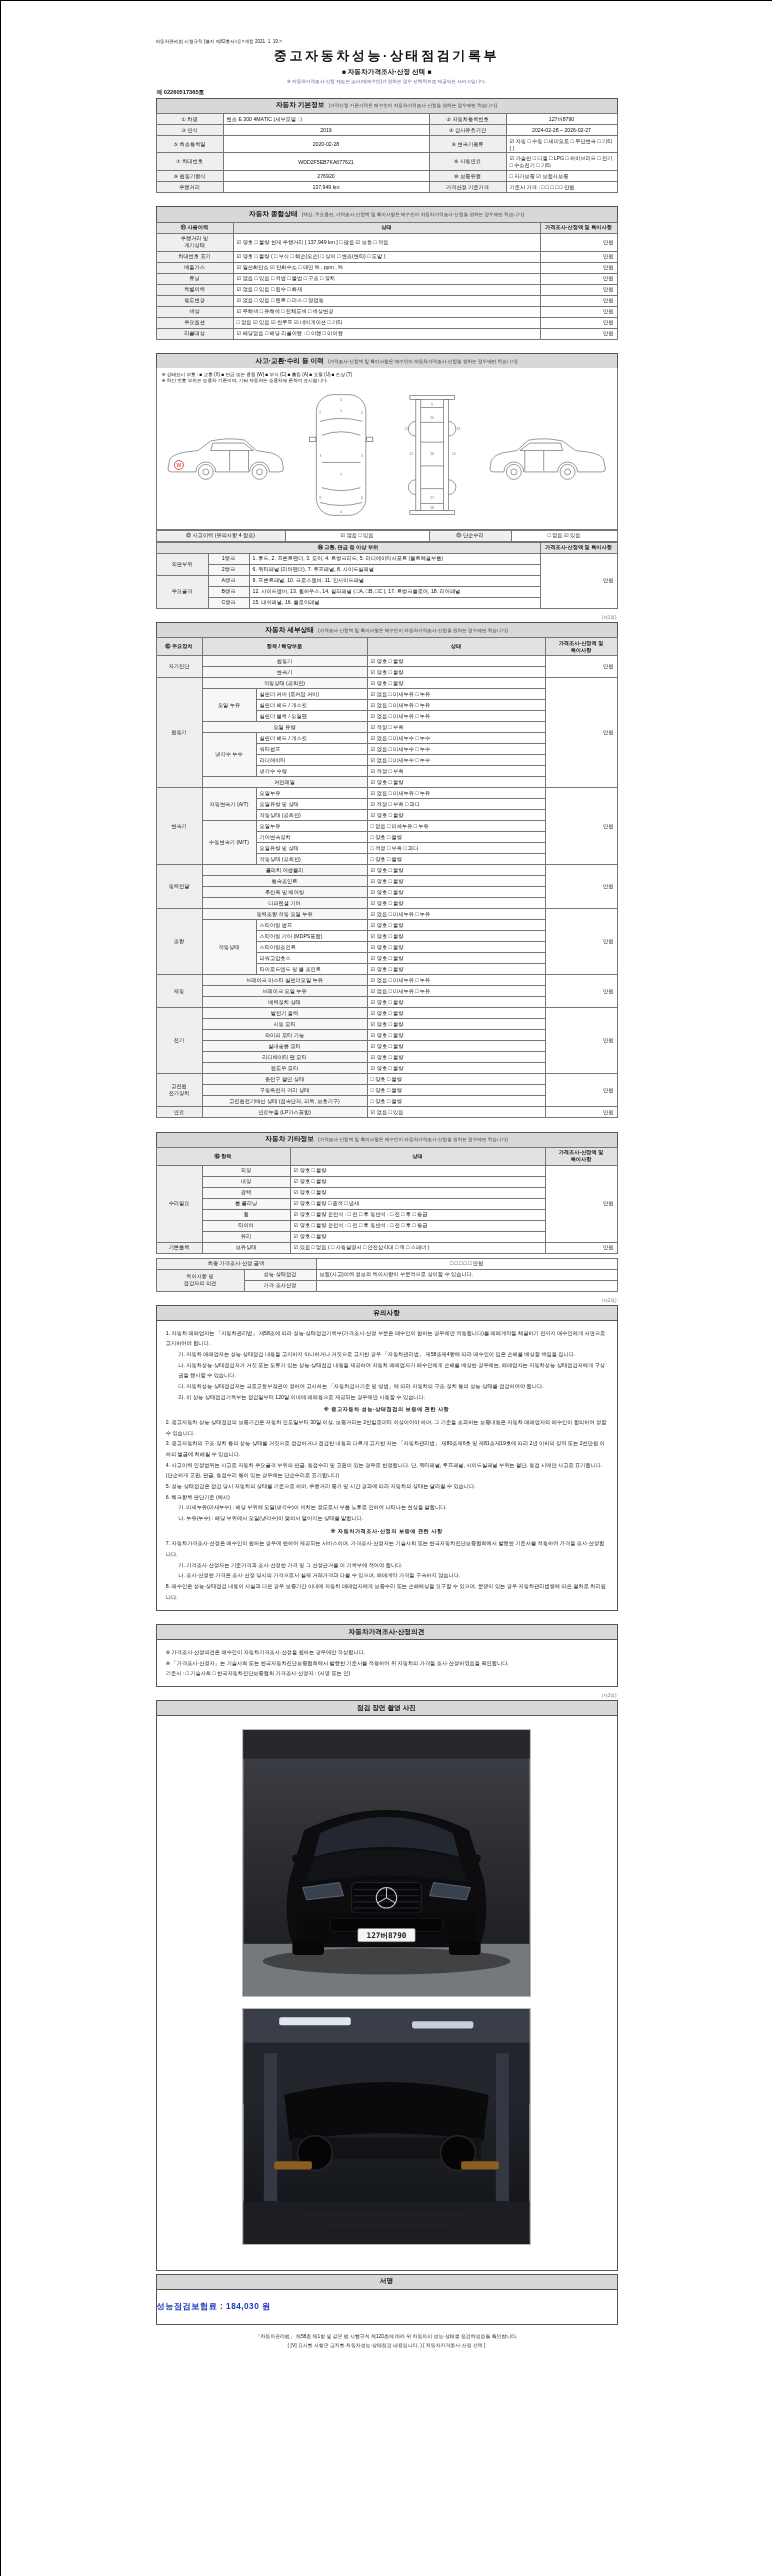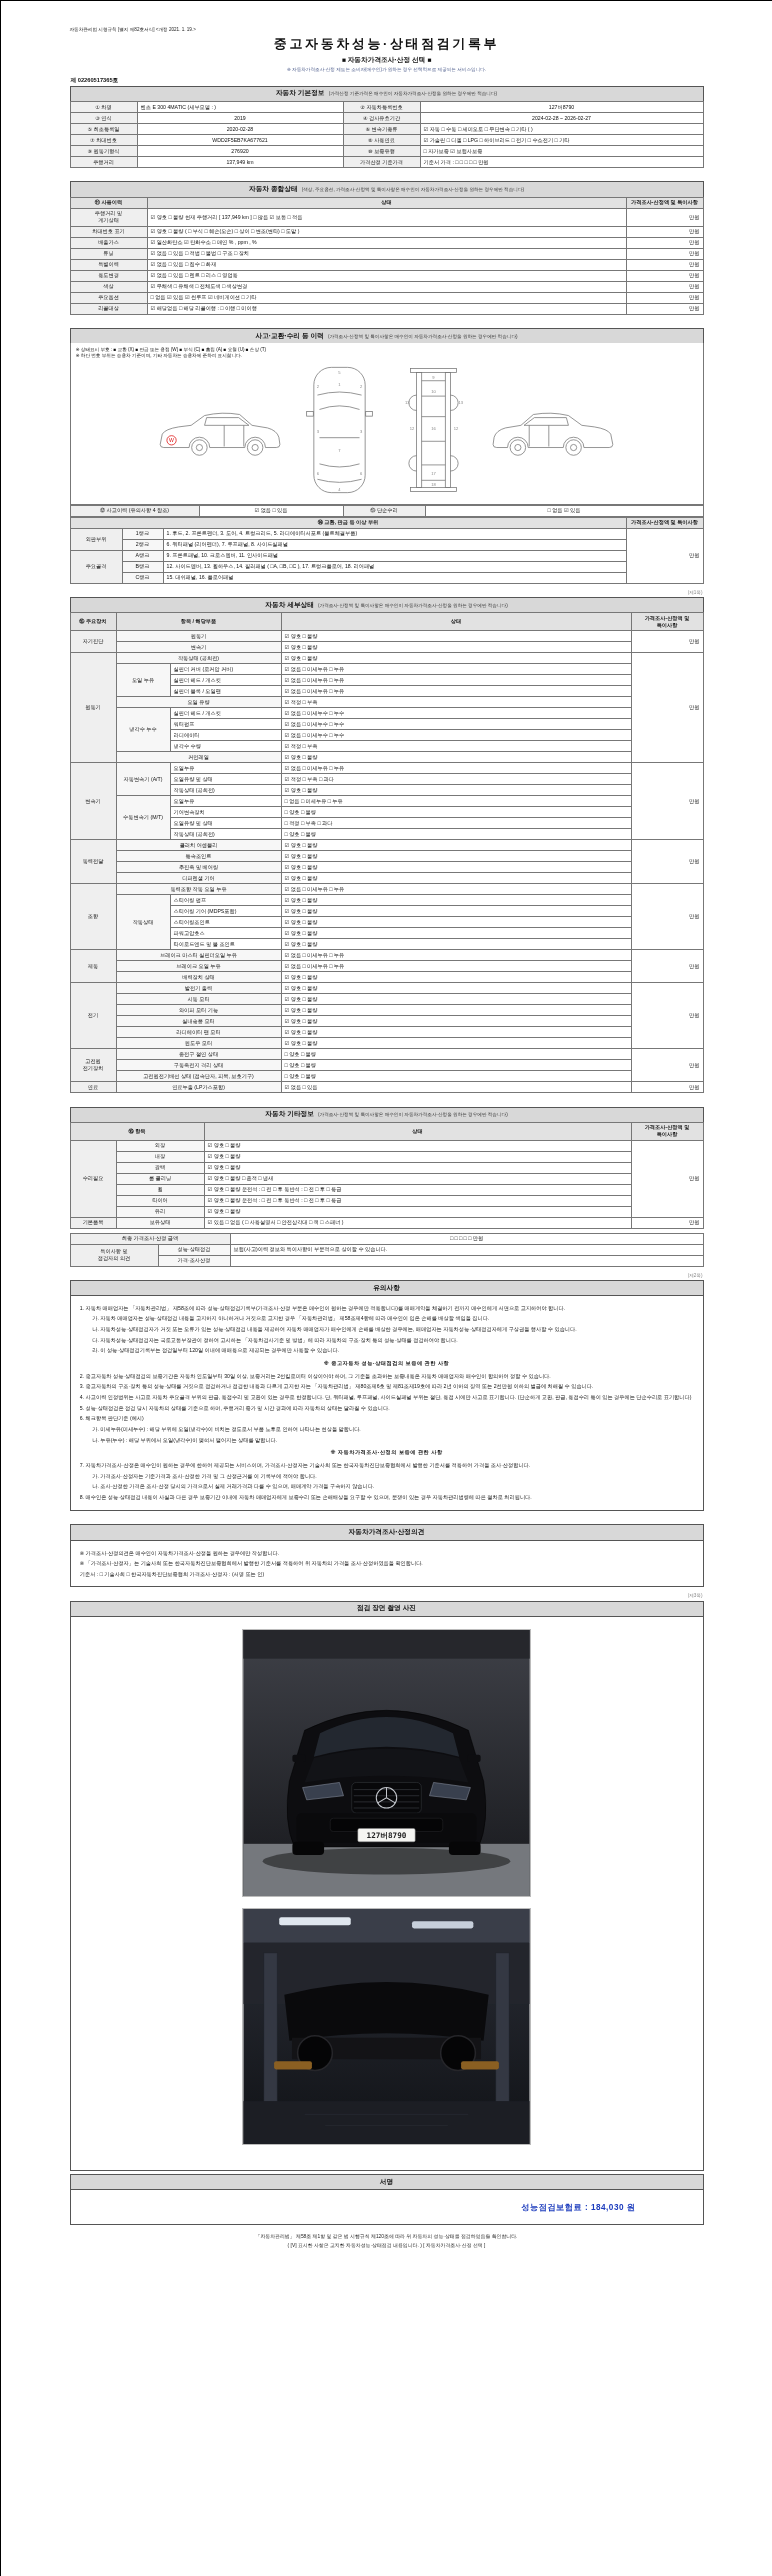--- a/index.html
+++ b/index.html
@@ -1,21 +1,21 @@
 <!DOCTYPE html>
 <html style="font-size:8.2px"><head>
 <meta charset="utf-8">
 <style>
   * { box-sizing: border-box; margin: 0; padding: 0; }
   html,body { background:#ffffff; }
   body { font-family: "Liberation Sans", "DejaVu Sans", sans-serif; color:#111; }
   .page { width:773px; height:2576px; margin:0 auto; background:#fff;
           border-left:1px solid #000; border-right:1px solid #000; border-top:1px solid #000;
           overflow:hidden; }
-  .doc { width:634px; margin:4px auto; padding-top:22px; }
+  .doc { width:462px; margin:16px auto; padding-top:22px; }
 
   .formref { font-size:4.6px; color:#222; }
   .title { text-align:center; font-size:13px; font-weight:bold; letter-spacing:2.6px; margin-top:3.1px; }
   .subtitle { text-align:center; font-size:6.7px; font-weight:bold; margin-top:3.1px; }
   .subnote { text-align:center; font-size:4.6px; color:#4a5a8a; margin-top:1.5px; }
   .docno { font-size:5.7px; font-weight:bold; margin:5.2px 0 1px 1px; }
 
   .secbar { background:#d8d8d8; border:0.5px solid #555; border-bottom:none; text-align:center;
             padding:2.6px 0; font-size:6.7px; font-weight:bold; }
   .secnote { font-weight:normal; font-size:4.6px; color:#333; margin-left:4.1px; }
@@ -41,21 +41,21 @@
   .box .secbar { border:none; border-bottom:0.5px solid #555; }
   .notices-body { padding:6.2px 9.3px 7.2px 9.3px; font-size:5.2px; line-height:2.05; }
   .para { }
   .para.i1 { padding-left:12.4px; }
   .para.h { font-weight:bold; text-align:center; margin:2.1px 0; letter-spacing:0.5px; }
   .opinion-body { padding:7.2px 9.3px; font-size:5.2px; line-height:2.0; }
 
   .photos-body { padding:12.4px 0 13.4px 0; text-align:center; }
   .photo { display:block; margin:0 auto 11.3px auto; border:0.5px solid #bbb; }
 
-  .sign-body { padding:11.3px 67px 11.3px 0; text-align:right; }
+  .sign-body { padding:11.3px 67px 11.3px 0; }
   .fee { color:#1b3bbd; font-weight:bold; font-size:8.2px; letter-spacing:0.5px; }
 
   .footer { text-align:center; font-size:4.9px; color:#222; margin-top:7.2px; line-height:1.9; }
 </style>
 </head>
 <body>
 
 <div class="page">
   <div class="doc">
 

